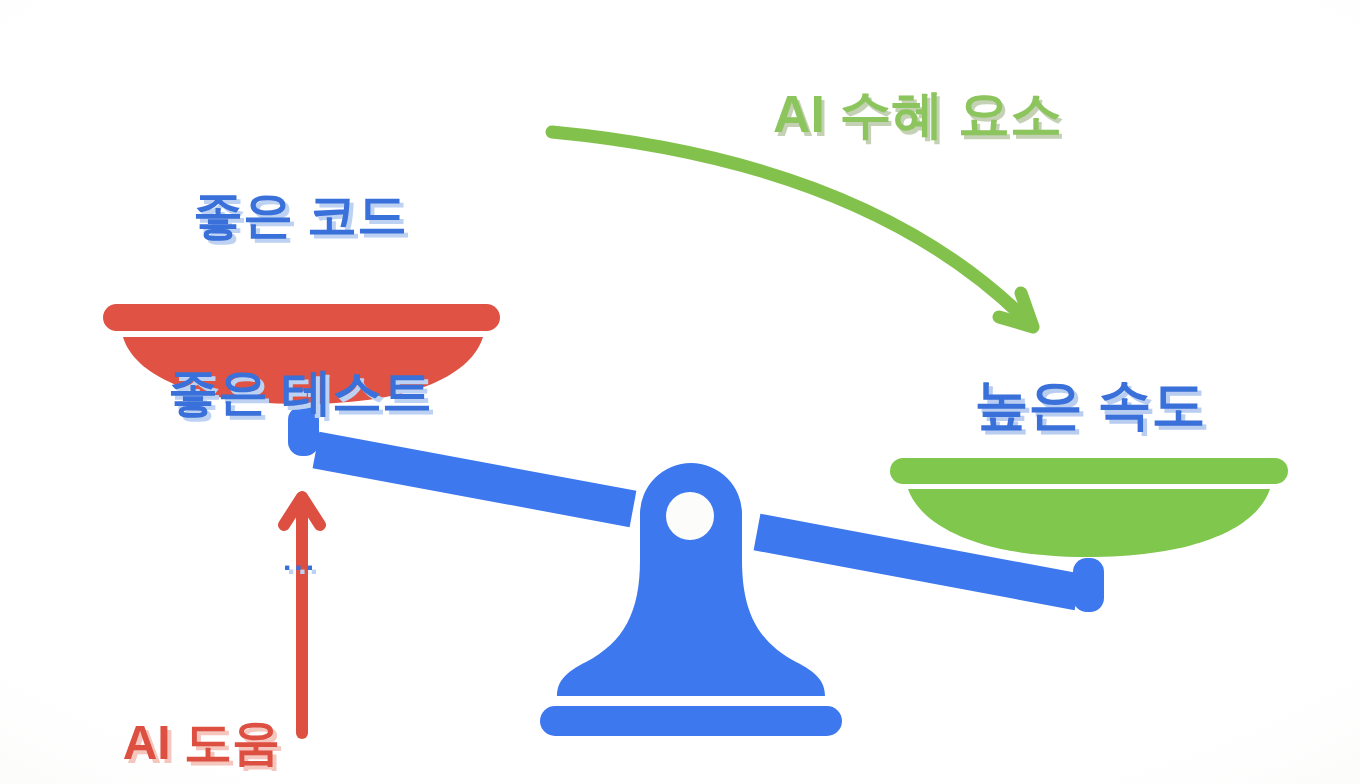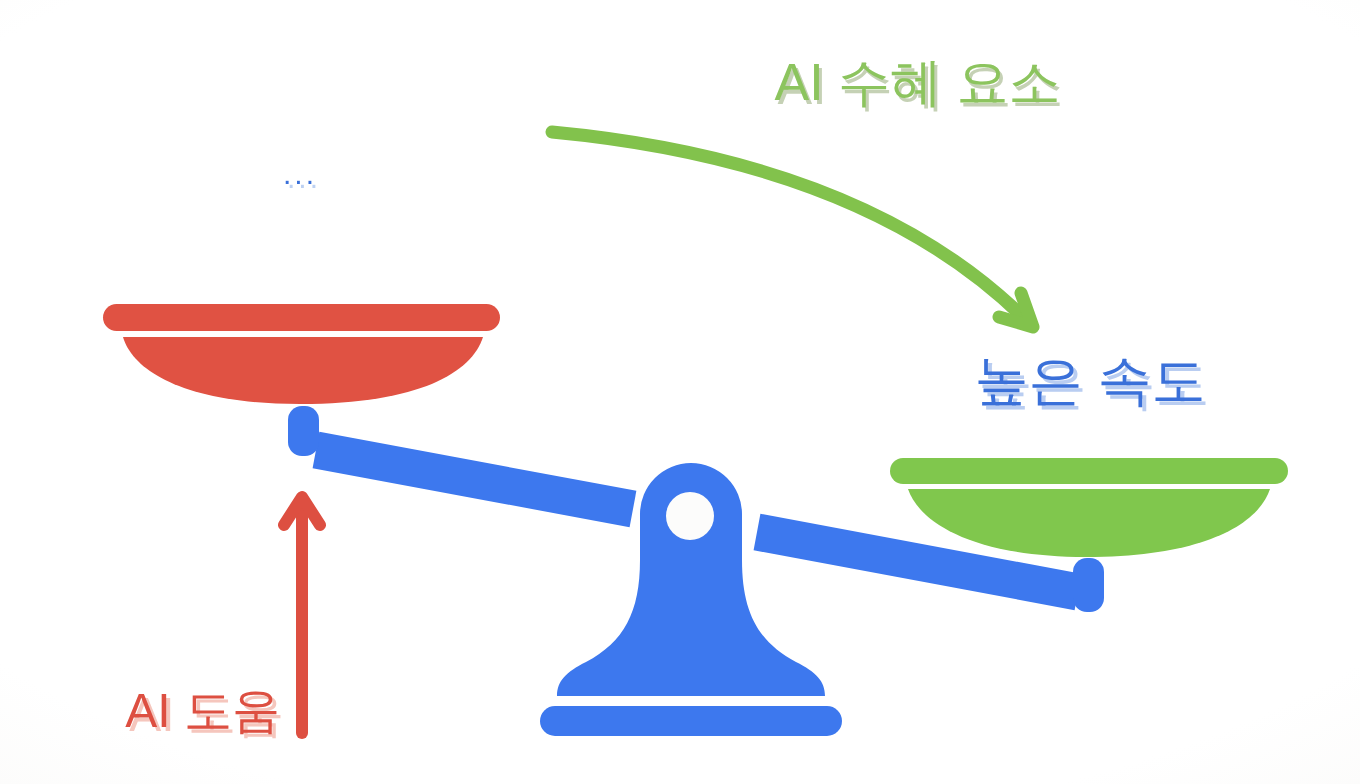--- a/index.html
+++ b/index.html
@@ -22,22 +22,23 @@
   .scale-svg {
     position: absolute;
     left: 0;
     top: 0;
     width: 1360px;
     height: 784px;
     display: block;
   }
   .label {
     position: absolute;
-    font-weight: 400;
+    font-weight: 700;
     white-space: pre;
+    margin-top: 32px;
   }
   .good-items {
     left: 95px;
     top: 36px;
     width: 410px;
     text-align: center;
     font-size: 50px;
     line-height: 59px;
     color: var(--text-blue, #3a70d9);
     text-shadow: 4px 4px 0 #bdd1f2;
@@ -52,21 +53,21 @@
     top: 52px;
     width: 365px;
     text-align: center;
     font-size: 52px;
     line-height: 60px;
     color: var(--text-green, #8cc45e);
     text-shadow: 3px 4px 0 rgba(110, 140, 70, 0.40);
   }
   .high-speed {
     left: 910px;
-    top: 348px;
+    top: 340px;
     width: 360px;
     text-align: center;
     font-size: 54px;
     line-height: 64px;
     color: var(--text-blue, #3a70d9);
     text-shadow: 4px 4px 0 #b9cdf1;
   }
   .ai-help {
     left: 57px;
     top: 568px;
@@ -116,20 +117,22 @@
       <polyline points="284,525 302,497 320,525" stroke-width="12"></polyline>
     </g>
 
     <g stroke="var(--arrow-green)" fill="none" stroke-linecap="round" stroke-linejoin="round">
       <path d="M552,132 Q870,162 1030,324" stroke-width="13"></path>
       <polyline points="1021,293 1033,327 999,317" stroke-width="13"></polyline>
     </g>
   </svg>
 
   <div class="label good-items">
+    <div>좋은 코드</div>
+    <div>좋은 테스트</div>
     <div class="ellipsis-line">...</div>
   </div>
 
   <div class="label ai-benefit">AI 수혜 요소</div>
 
   <div class="label high-speed">높은 속도</div>
 
   <div class="label ai-help">
     <div>AI 도움</div>
     

